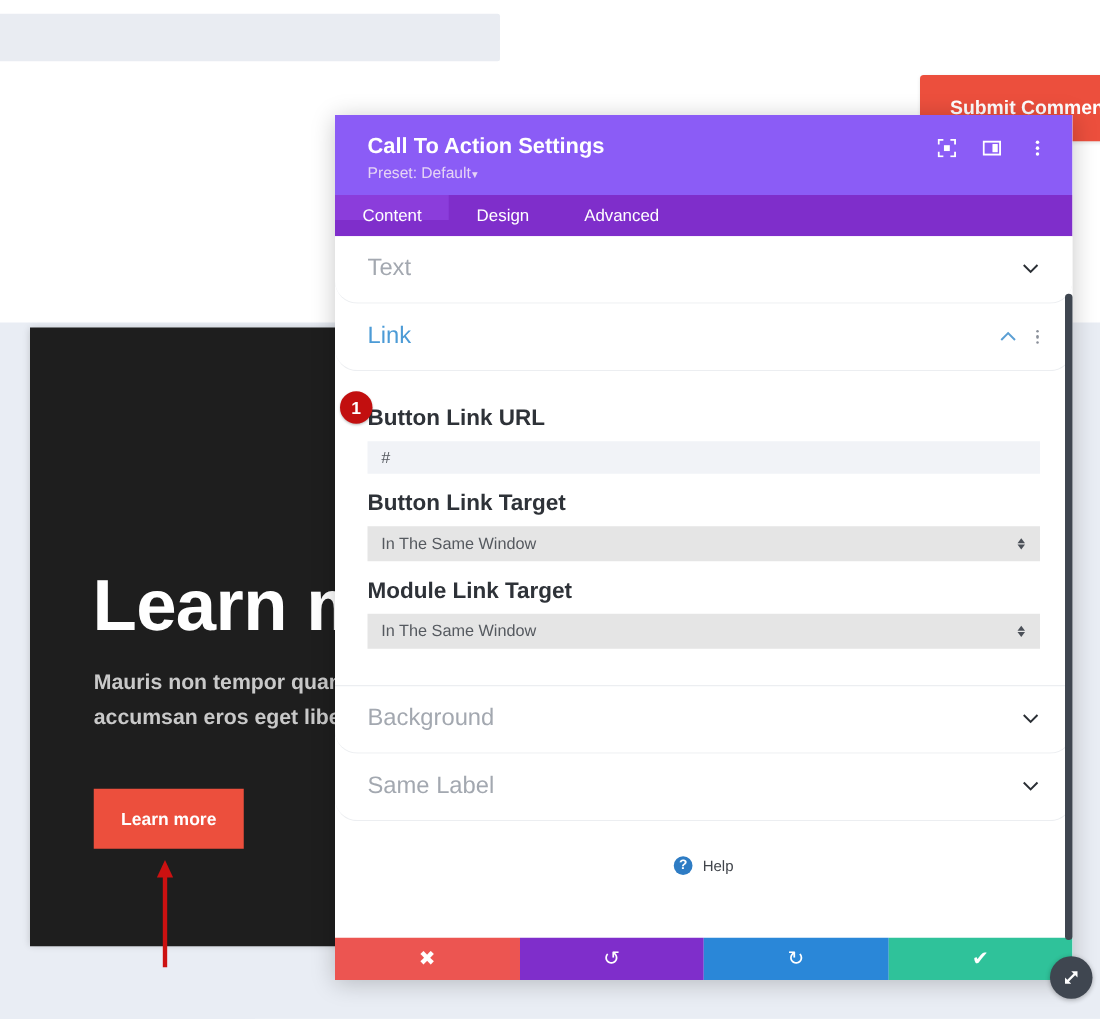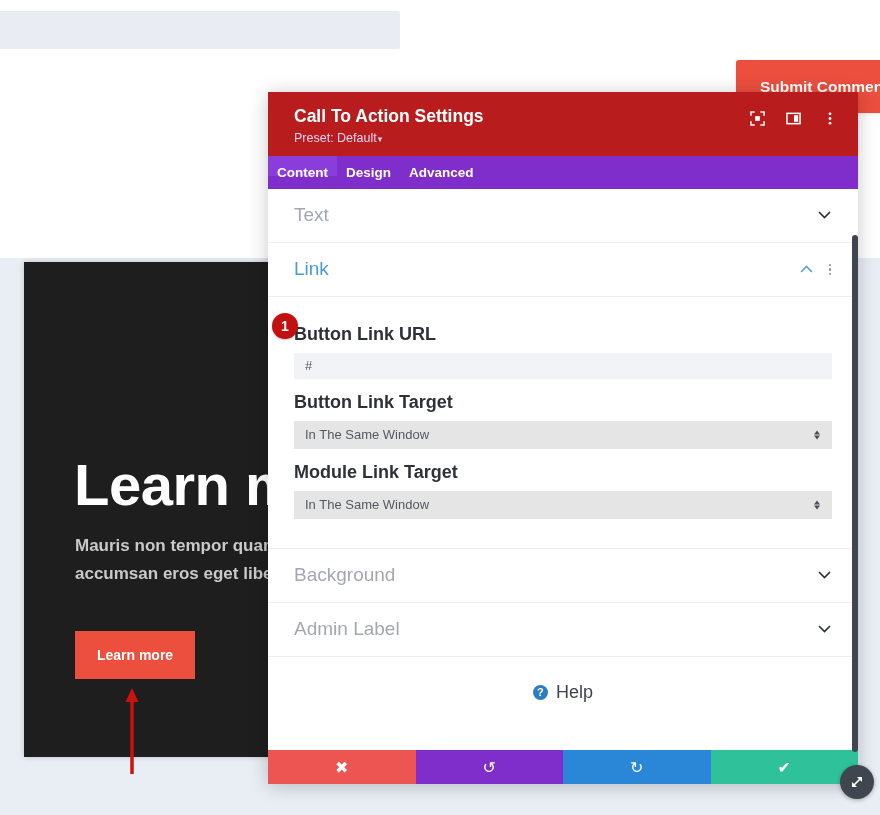--- a/index.html
+++ b/index.html
@@ -116,21 +116,21 @@
     left: 268px; top: 92px;
     width: 590px;
     height: 692px;
     background: #ffffff;
     box-shadow: 0 2px 18px rgba(0,0,0,0.22);
     display: flex;
     flex-direction: column;
     overflow: hidden;
   }
   .modal-header {
-    background: #b91c1c;
+    background: #8b5cf6;
     padding: 14px 18px 11px 26px;
     display: flex;
     align-items: flex-start;
     flex: 0 0 auto;
   }
   .modal-header .titles { flex: 1 1 auto; }
   .modal-title {
     color: #ffffff;
     font-size: 17.5px;
     font-weight: bold;
@@ -155,26 +155,26 @@
     cursor: pointer;
   }
 
   .modal-tabs {
     background: #7f2ecb;
     display: flex;
     flex: 0 0 auto;
     height: 33px;
   }
   .tab {
-    padding: 0 9px;
+    padding: 0 22px;
     height: 20px;
     line-height: 33px;
     color: #ffffff;
     font-size: 13.5px;
-    font-weight: bold;
+    font-weight: normal;
     cursor: pointer;
   }
   .tab.active { background: #8b3ddb; }
 
   .modal-body {
     flex: 1 1 auto;
     overflow: hidden;
     position: relative;
     background: #ffffff;
   }
@@ -182,20 +182,21 @@
   .accordion {
     padding: 0 0;
   }
   .acc-head {
     height: 53px;
     display: flex;
     align-items: center;
     padding: 0 27px 0 26px;
     border-bottom: 1px solid #eceef1;
     cursor: pointer;
+    border-radius: 18px;
   }
   .acc-head .acc-title {
     flex: 1 1 auto;
     font-size: 19px;
     color: #a3a8b0;
     font-weight: normal;
   }
   .acc-head.open .acc-title { color: #4c9bd6; }
   .chev {
     color: #2b2f35;
@@ -293,21 +294,21 @@
   .help-icon {
     width: 15px; height: 15px;
     border-radius: 50%;
     background: #2e7cc4;
     color: #ffffff;
     font-size: 11px;
     font-weight: bold;
     display: flex; align-items: center; justify-content: center;
     line-height: 1;
   }
-  .help-label { font-size: 18px; color: #41454b; }
+  .help-label { font-size: 12px; color: #41454b; }
 
   
   .modal-footer {
     flex: 0 0 auto;
     display: flex;
     height: 34px;
   }
   .fbtn {
     flex: 1 1 0;
     display: flex;
@@ -463,21 +464,21 @@
       <div class="acc-head">
         <span class="acc-title">Background</span>
         <span class="chev">
           <svg width="13" height="8" viewBox="0 0 13 8">
               <path d="M1 1l5.5 5.5L12 1" fill="none" stroke="#2b2f35" stroke-width="1.6"></path>
             </svg>
         </span>
       </div>
 
       <div class="acc-head">
-        <span class="acc-title">Admin Label</span>
+        <span class="acc-title">Same Label</span>
         <span class="chev">
           <svg width="13" height="8" viewBox="0 0 13 8">
               <path d="M1 1l5.5 5.5L12 1" fill="none" stroke="#2b2f35" stroke-width="1.6"></path>
             </svg>
         </span>
       </div>
 
       <div class="help-row">
         <span class="help-icon">?</span>
         <span class="help-label">Help</span>

